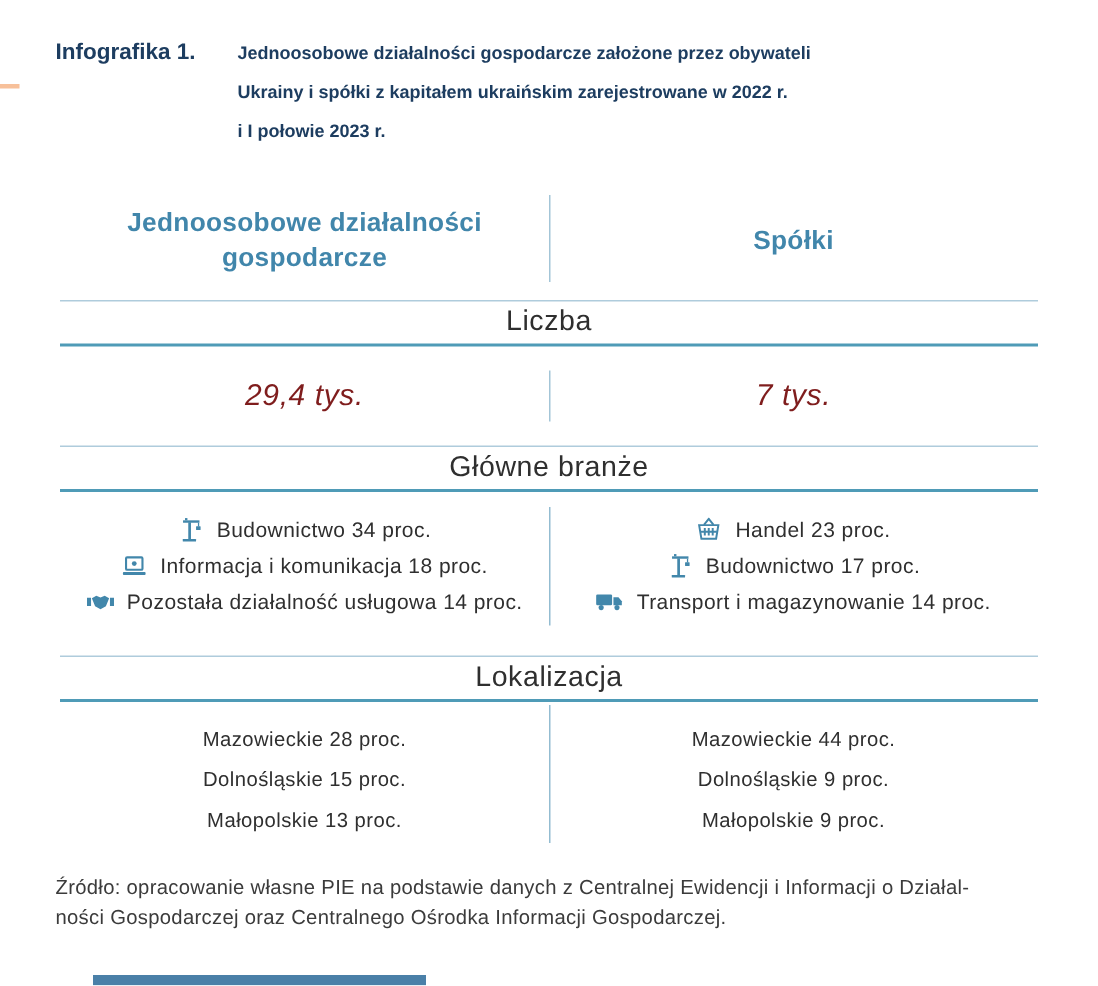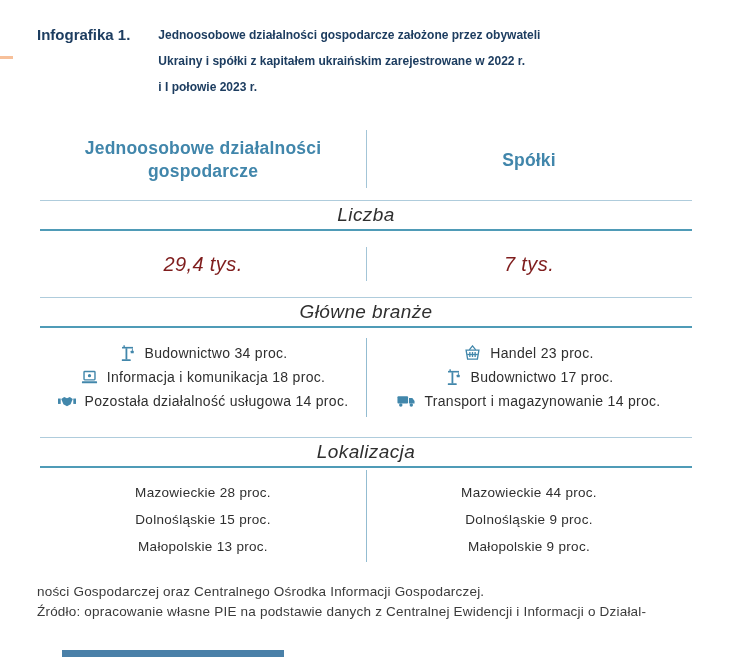--- a/index.html
+++ b/index.html
@@ -13,21 +13,21 @@
   .fig-title{font-weight:bold;font-size:12px;line-height:26px;color:#1d3d60;}
   .content{margin:0 40px;width:652px;}
   .two-col{display:flex;position:relative;}
   .col{width:50%;display:flex;flex-direction:column;align-items:center;justify-content:center;text-align:center;}
   .vdiv{position:absolute;left:50%;width:1px;background:#a3c5d7;}
   .col-headers{margin-top:27px;height:66px;}
   .col-headers .vdiv{top:3px;bottom:5px;}
   .col-header{font-weight:bold;font-size:17.5px;line-height:23px;color:#4186ab;letter-spacing:.2px;}
   .col-header .wrap2{display:inline-block;max-width:255px;}
   .section-hdr{margin-top:7px;border-top:1px solid #afccdc;border-bottom:2px solid #4f9bb7;
-    text-align:center;padding:2px 0 3px;font-size:19px;line-height:23px;color:#2f2f2f;letter-spacing:.4px;font-style:italic;}
+    text-align:center;padding:2px 0 3px;font-size:19px;line-height:23px;color:#2f2f2f;letter-spacing:.4px;}
   .section-hdr.sp{margin-top:0;}
   .section-hdr.loc{margin-top:10px;}
   .values-row{height:66px;}
   .values-row .vdiv{top:16px;height:34px;}
   .value{font-size:20px;letter-spacing:.4px;color:#7f1d1d;font-style:italic;}
   .industry-rows{padding:13px 0 14px;}
   .industry-rows .vdiv{top:10px;bottom:10px;background:#93bcd1;}
   .industry-row{display:flex;align-items:center;justify-content:center;gap:9px;height:24px;
     font-size:14px;letter-spacing:.3px;color:#2f2f2f;}
   .ind-icon{display:inline-flex;color:#4287ab;flex:0 0 auto;}
@@ -169,19 +169,19 @@
       <div class="col">
         <div class="loc-line">Mazowieckie 44 proc.</div>
         <div class="loc-line">Dolnośląskie 9 proc.</div>
         <div class="loc-line">Małopolskie 9 proc.</div>
       </div>
     </div>
 
   </div>
 
   <div class="source">
+    <div>Źródło: opracowanie własne PIE na podstawie danych z Centralnej Ewidencji i Informacji o Działal-</div>
     <div>ności Gospodarczej oraz Centralnego Ośrodka Informacji Gospodarczej.</div>
-    <div>Źródło: opracowanie własne PIE na podstawie danych z Centralnej Ewidencji i Informacji o Działal-</div>
   </div>
 
   <div class="bottom-bar"></div>
 
 </div>
 
 </body></html>

